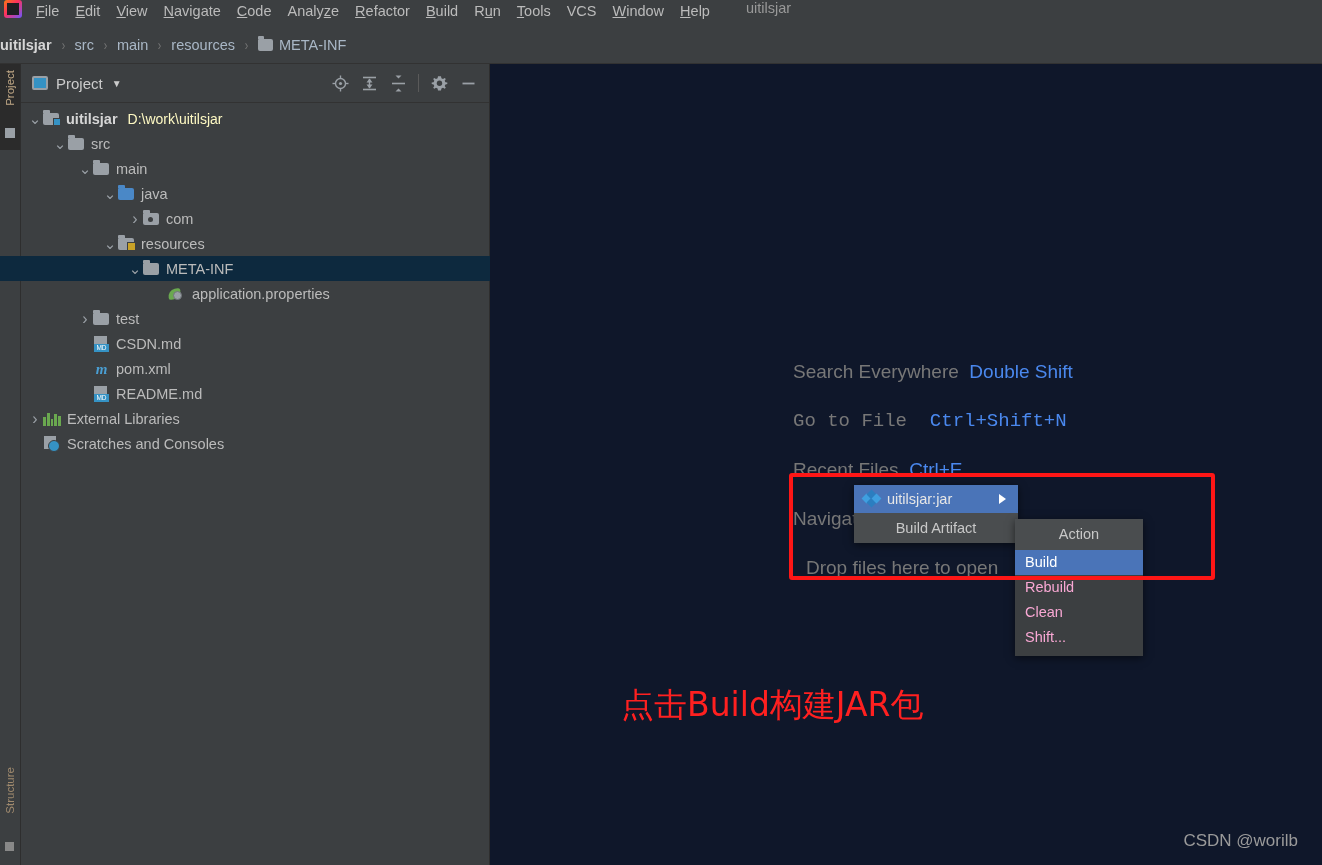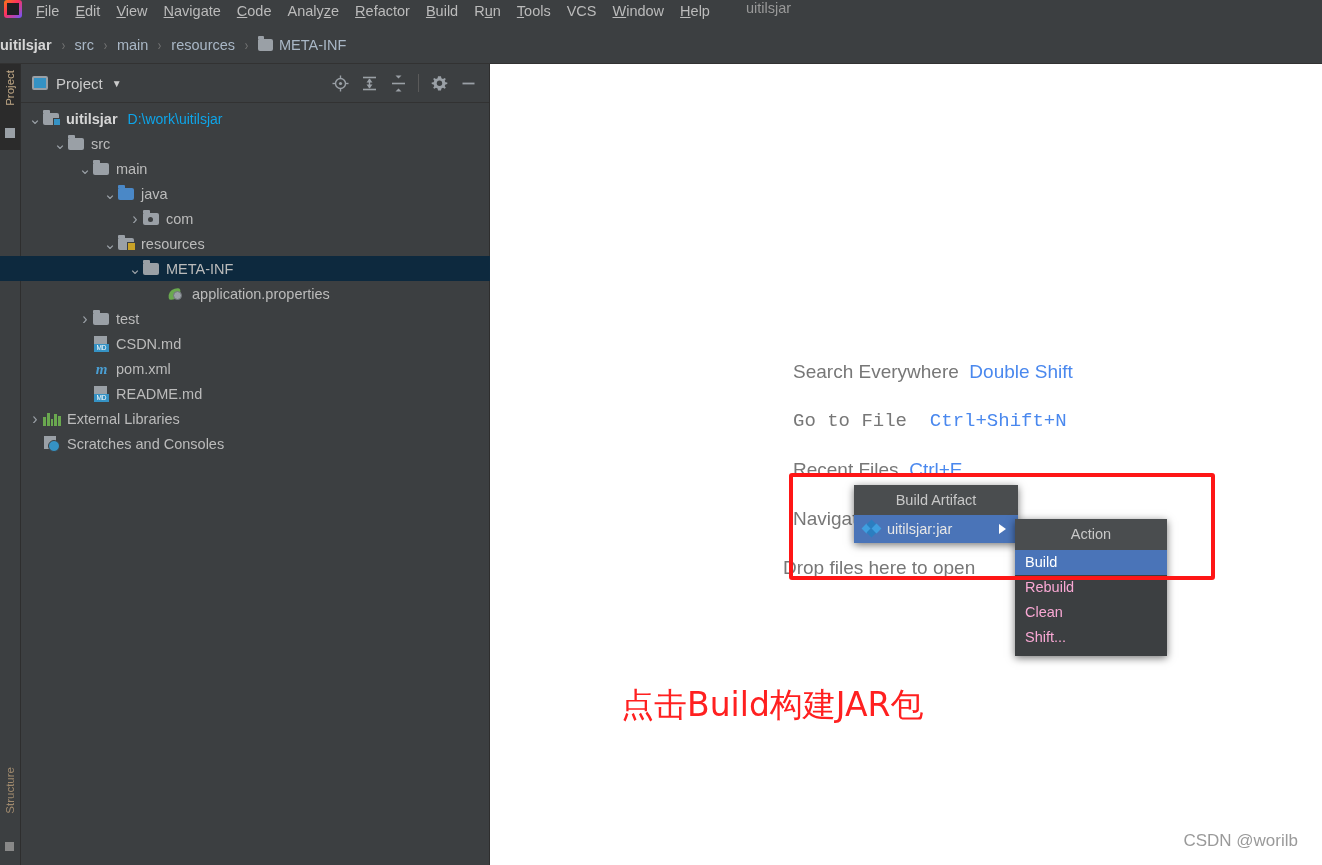--- a/index.html
+++ b/index.html
@@ -238,21 +238,21 @@
     flex: none;
   }
   .arrow.none { color: transparent; }
   .node-label {
     color: #bbbbbb;
     font-size: 14.5px;
     margin-left: 6px;
   }
   .node-label.bold { font-weight: bold; color: #d6d6d6; }
   .node-sub {
-    color: #0ea5e9;
+    color: #fef9c3;
     font-size: 14px;
     margin-left: 10px;
   }
 
   
   .ico { width: 17px; height: 15px; position: relative; flex: none; }
   .folder {
     width: 16px; height: 12px;
     background: #9aa0a6;
     border-radius: 1px 2px 2px 2px;
@@ -376,21 +376,21 @@
     border-radius: 50%;
     background: #3592c4;
     border: 1px solid #3c3f41;
   }
 
   
   #editor {
     position: absolute;
     left: 490px; top: 64px;
     width: 832px; height: 801px;
-    background: #ffffff;
+    background: #0f172a;
     overflow: hidden;
   }
   .hint-row {
     position: absolute;
     color: #777777;
     font-size: 19px;
     white-space: nowrap;
     cursor: default;
   }
   .hint-key { color: #4a88ee; }
@@ -449,21 +449,21 @@
     width: 0; height: 0;
     border-left: 7px solid #ffffff;
     border-top: 5px solid transparent;
     border-bottom: 5px solid transparent;
   }
 
   
   #popup-action {
     position: absolute;
     left: 1015px; top: 519px;
-    width: 152px;
+    width: 128px;
     background: #3c3f41;
     box-shadow: 0 2px 8px rgba(0,0,0,0.55);
     z-index: 31;
     padding-bottom: 6px;
   }
   #popup-action-title {
     height: 31px;
     line-height: 31px;
     text-align: center;
     color: #c8c8c8;
@@ -748,36 +748,36 @@
       </div>
     </div>
 </div>
 
 <div id="editor">
   <div id="editor-hints">
       <div class="hint-row" style="left: 303px; top: 297px;"><span>Search Everywhere</span><span class="hint-key">&nbsp;&nbsp;Double Shift</span></div>
       <div class="hint-row" style="left: 303px; top: 346px; font-family: Liberation Mono, monospace;"><span>Go to File</span><span class="hint-key">&nbsp;&nbsp;Ctrl+Shift+N</span></div>
       <div class="hint-row" style="left: 303px; top: 395px;"><span>Recent Files</span><span class="hint-key">&nbsp;&nbsp;Ctrl+E</span></div>
       <div class="hint-row" style="left: 303px; top: 444px;"><span>Navigation Bar</span><span class="hint-key">&nbsp;&nbsp;Alt+Home</span></div>
-      <div class="hint-row" style="left: 293px; top: 493px;"><span>Drop files here to open</span></div>
+      <div class="hint-row" style="left: 316px; top: 493px;"><span>Drop files here to open</span></div>
     </div>
 </div>
 
 <div id="popup-artifact">
-  <div id="popup-artifact-title">Build Artifact</div>
   <div id="artifact-item">
     <div class="ico-artifact">
       <i class="a"></i>
         <i class="b"></i>
         <i class="c"></i>
         <i class="d"></i>
     </div>
     <div class="lbl">uitilsjar:jar</div>
     <div id="artifact-arrow"></div>
   </div>
+  <div id="popup-artifact-title">Build Artifact</div>
 </div>
 
 <div id="popup-action">
   <div id="popup-action-title">Action</div>
   <div id="action-items">
       <div class="action-item sel">Build</div>
       <div class="action-item">Rebuild</div>
       <div class="action-item">Clean</div>
       <div class="action-item">Shift...</div>
     </div>

